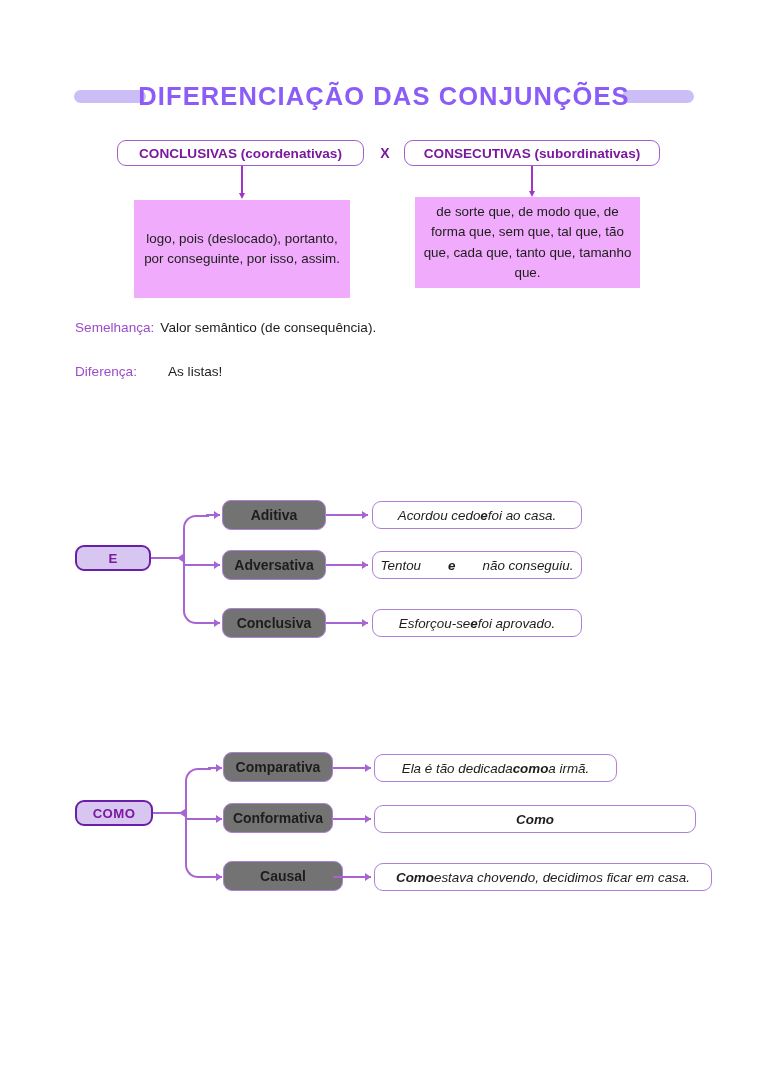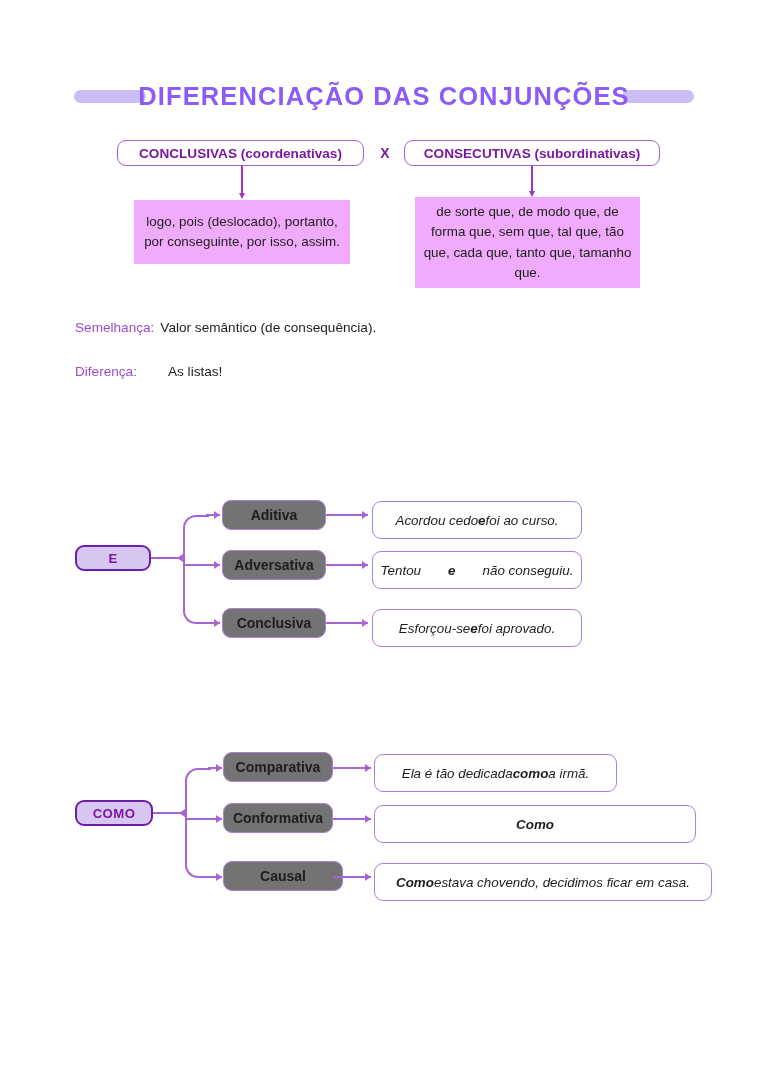--- a/index.html
+++ b/index.html
@@ -106,21 +106,21 @@
     background: #f0abfc;
     color: #1d1d1b;
     font-size: 13.4px;
     line-height: 1.52;
     text-align: center;
     display: flex;
     align-items: center;
     justify-content: center;
     padding: 6px 8px;
   }
-  #gray-conclusivas  { left: 134px; top: 200px; width: 216px; height: 64px; }
+  #gray-conclusivas  { left: 134px; top: 200px; width: 216px; height: 98px; }
   #gray-consecutivas { left: 415px; top: 197px; width: 225px; height: 91px; }
 
   
   .note-line {
     position: absolute;
     font-size: 13.6px;
     white-space: nowrap;
     display: flex;
     align-items: baseline;
   }
@@ -174,21 +174,21 @@
     border: 1.6px solid #b07fd8;
     border-radius: 9px;
     color: #1d1d1b;
     font-size: 13.4px;
     font-style: italic;
     display: flex;
     align-items: center;
     justify-content: center;
     height: 28px;
     white-space: nowrap;
-    padding: 18px 7px;
+    padding: 8px 7px;
   }
   .ex-node b { font-style: italic; font-weight: bold; }
 
   
   .h-line {
     position: absolute;
     height: 2px;
     background: #a964d4;
   }
   .arrow-right {
@@ -273,21 +273,21 @@
   <div class="h-line" style="left:326px; top:24px; width:42px;"></div>
   <div class="arrow-right" style="left:362px; top:21px;"></div>
   <div class="h-line" style="left:326px; top:74px; width:42px;"></div>
   <div class="arrow-right" style="left:362px; top:71px;"></div>
   <div class="h-line" style="left:326px; top:132px; width:42px;"></div>
   <div class="arrow-right" style="left:362px; top:129px;"></div>
 
   <div class="ex-node" style="left:372px; top:11px; width:210px;">
     <span>Acordou cedo </span>
       <b>e</b>
-      <span> foi ao curso.</span>
+      <span> foi ao casa.</span>
   </div>
   <div class="ex-node" style="left:372px; top:61px; width:210px;gap:27px;">
     <span>Tentou </span>
       <b>e</b>
       <span> não conseguiu.</span>
   </div>
   <div class="ex-node" style="left:372px; top:119px; width:210px;">
     <span>Esforçou-se </span>
       <b>e</b>
       <span> foi aprovado.</span>

